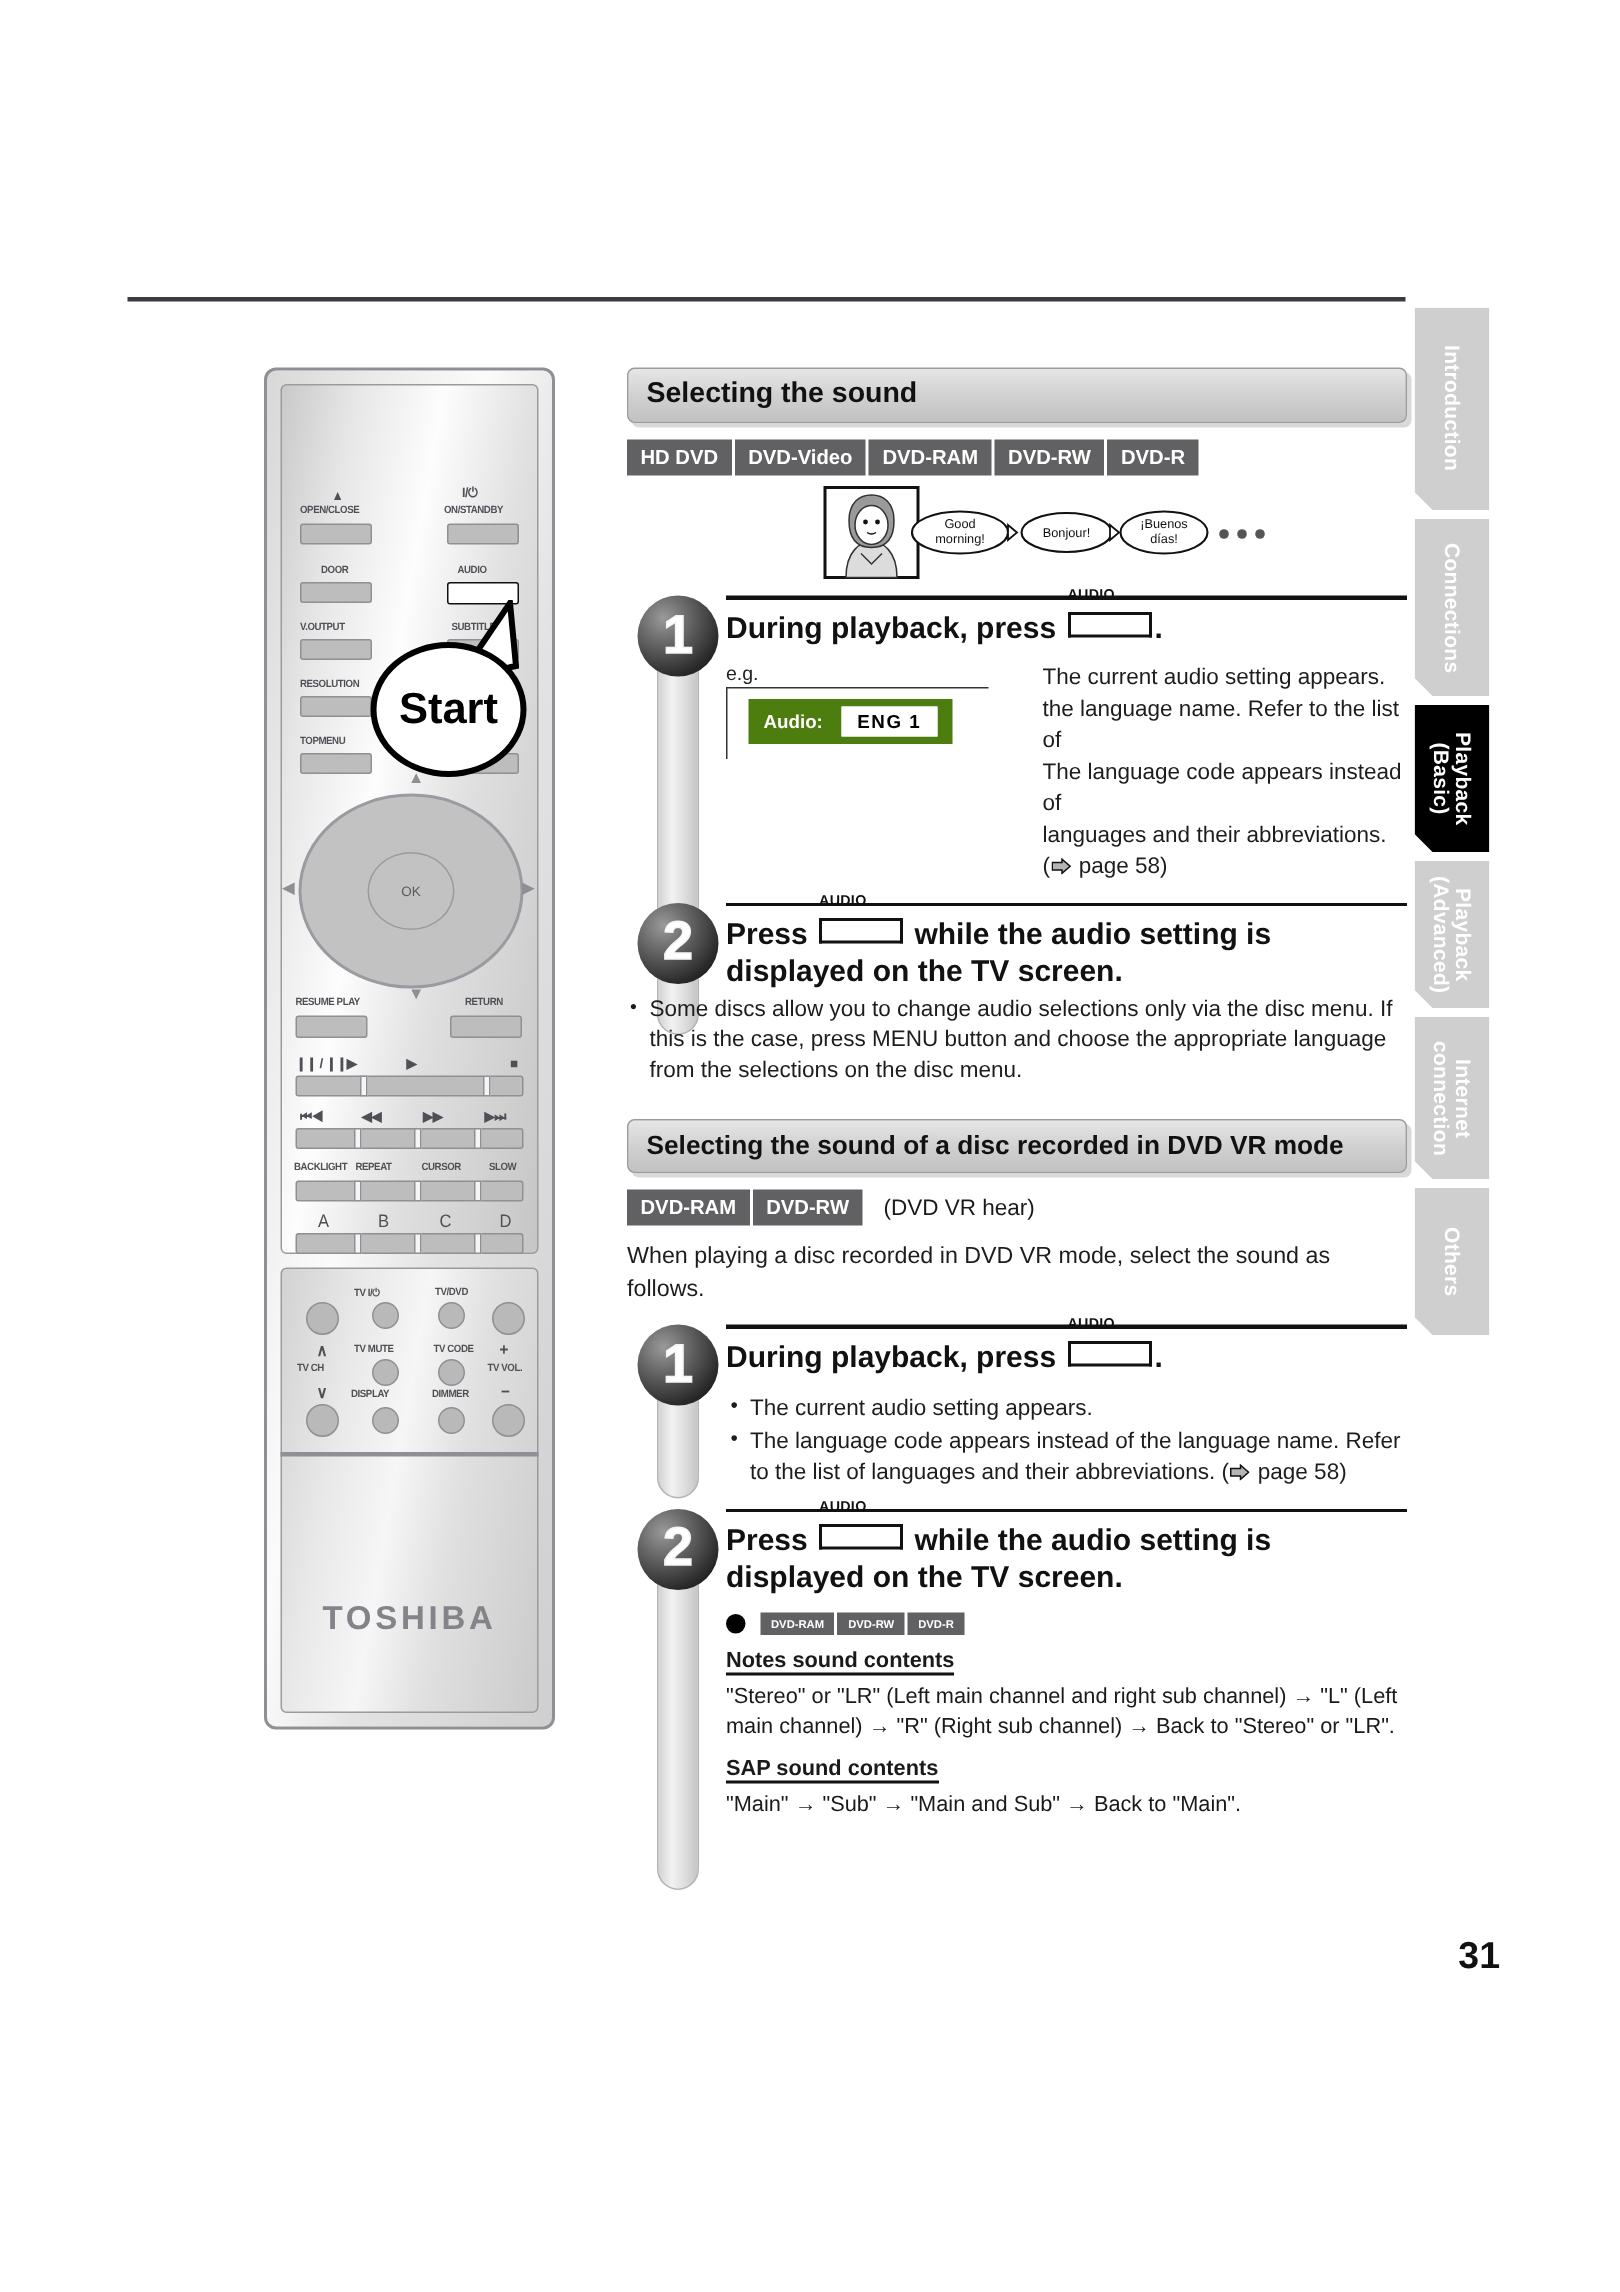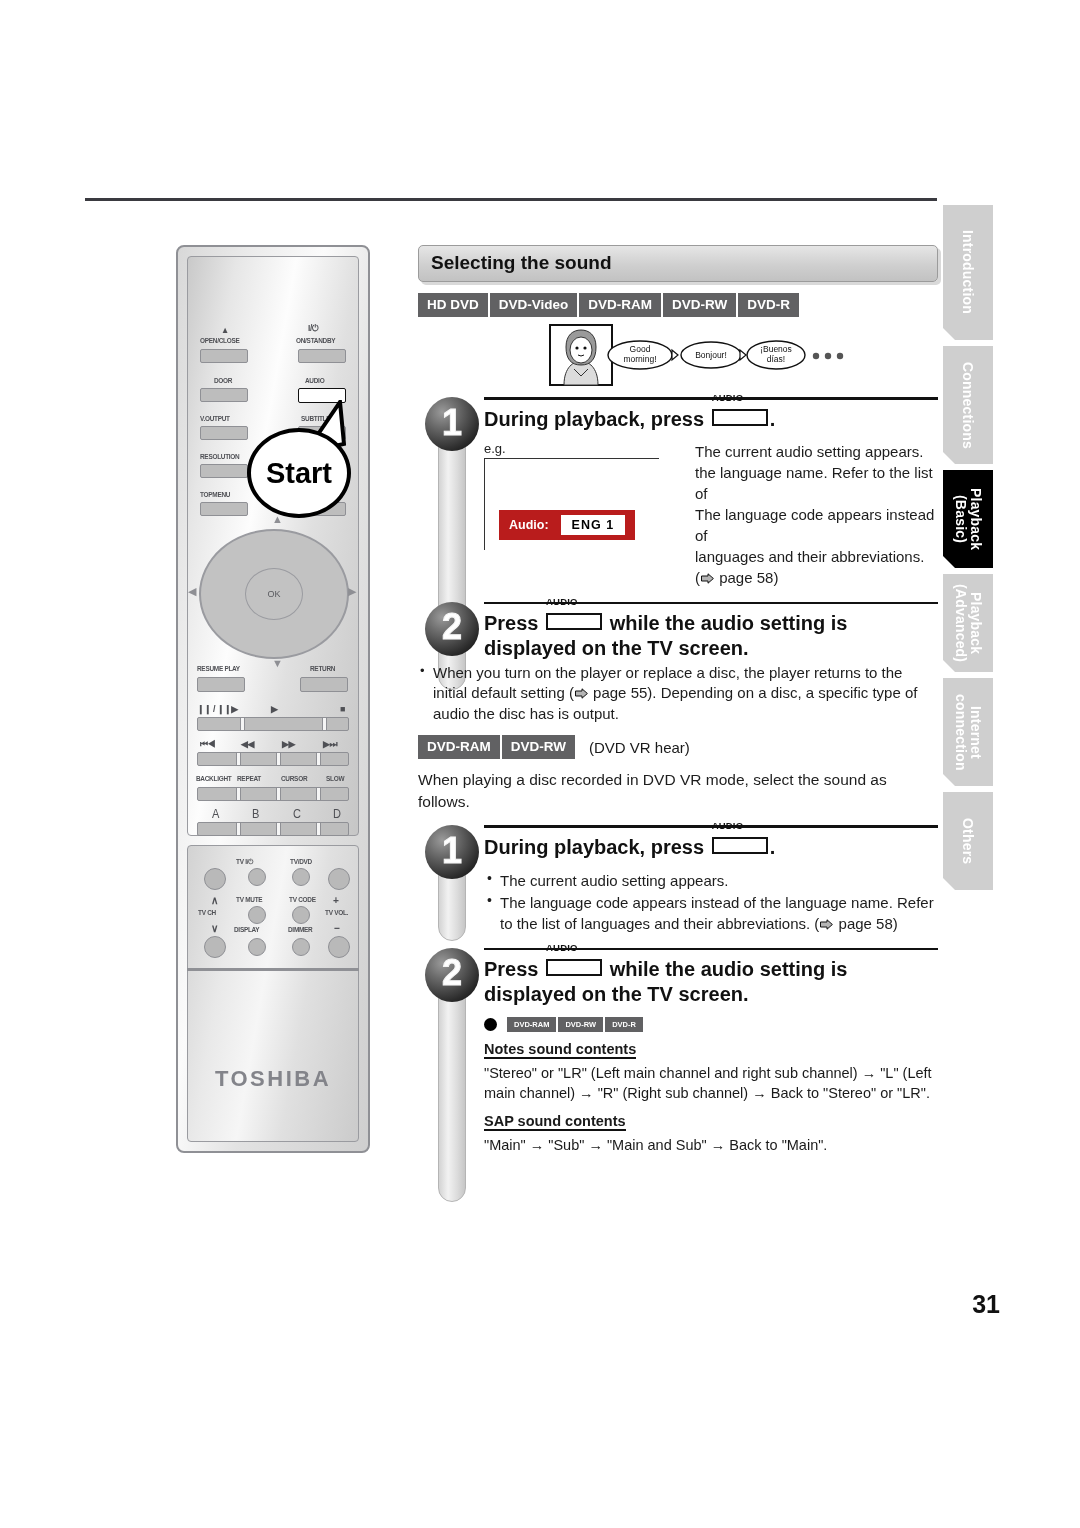--- a/index.html
+++ b/index.html
@@ -271,28 +271,27 @@
   .eg-label { font-size: 13px; color:#222; }
   .eg-frame {
     margin-top: 2px;
     border-left: 1.5px solid #333;
     border-top: 1.5px solid #333;
     padding: 7px 0 10px 14px;
     width: 175px;
     box-sizing: border-box;
   }
   .osd {
-    background: #b91c1c;
+    background: #4d7c0f;
     color: #fff;
     display: inline-flex;
     align-items: center;
     padding: 5px 10px;
     font-size: 12.5px;
     font-weight: bold;
-    margin-top: 44px;
   }
   .osd .field {
     background: #fff;
     color: #000;
     border: 1px solid #fff;
     padding: 2px 10px;
     margin-left: 12px;
     font-weight: bold;
     font-size: 12.5px;
     letter-spacing: 1px;
@@ -585,25 +584,26 @@
         <span>Press</span>
         <span class="audio-key">
           <span class="kcap">AUDIO</span>
           <span class="kline"></span><span class="kbox"></span>
         </span>
         <span>while the audio setting is displayed on the TV screen.</span>
       </div>
     </div>
 
     <div class="notes">
-      <div><span>When you turn on the player or replace a disc, the player returns to the initial default setting (</span><svg class="arrow-ico" viewBox="0 0 13 11">
-            <path d="M0.5 3 L7 3 L7 0.8 L12.4 5.5 L7 10.2 L7 8 L0.5 8 Z" fill="#b5b5b5" stroke="#111" stroke-width="1"></path>
-          </svg><span> page 55). Depending on a disc, a specific type of audio the disc has is output.</span></div>
-    </div>
-
+      <div>Some discs allow you to change audio selections only via the disc menu. If this is the case, press MENU button and choose the appropriate language from the selections on the disc menu.</div>
+    </div>
+
+    <div class="sectionbar" style="margin-top:22px; font-size:17.5px">
+      <span>Selecting the sound of a disc recorded in DVD VR mode</span>
+    </div>
 
     <div class="badges" style="align-items:center">
       <div class="badge">DVD-RAM</div>
       <div class="badge">DVD-RW</div>
       <div style="margin-left:12px; font-size:15px">(DVD VR hear)</div>
     </div>
 
     <div class="para">When playing a disc recorded in DVD VR mode, select the sound as follows.</div>
 
     <div class="step" style="margin-top:12px">

